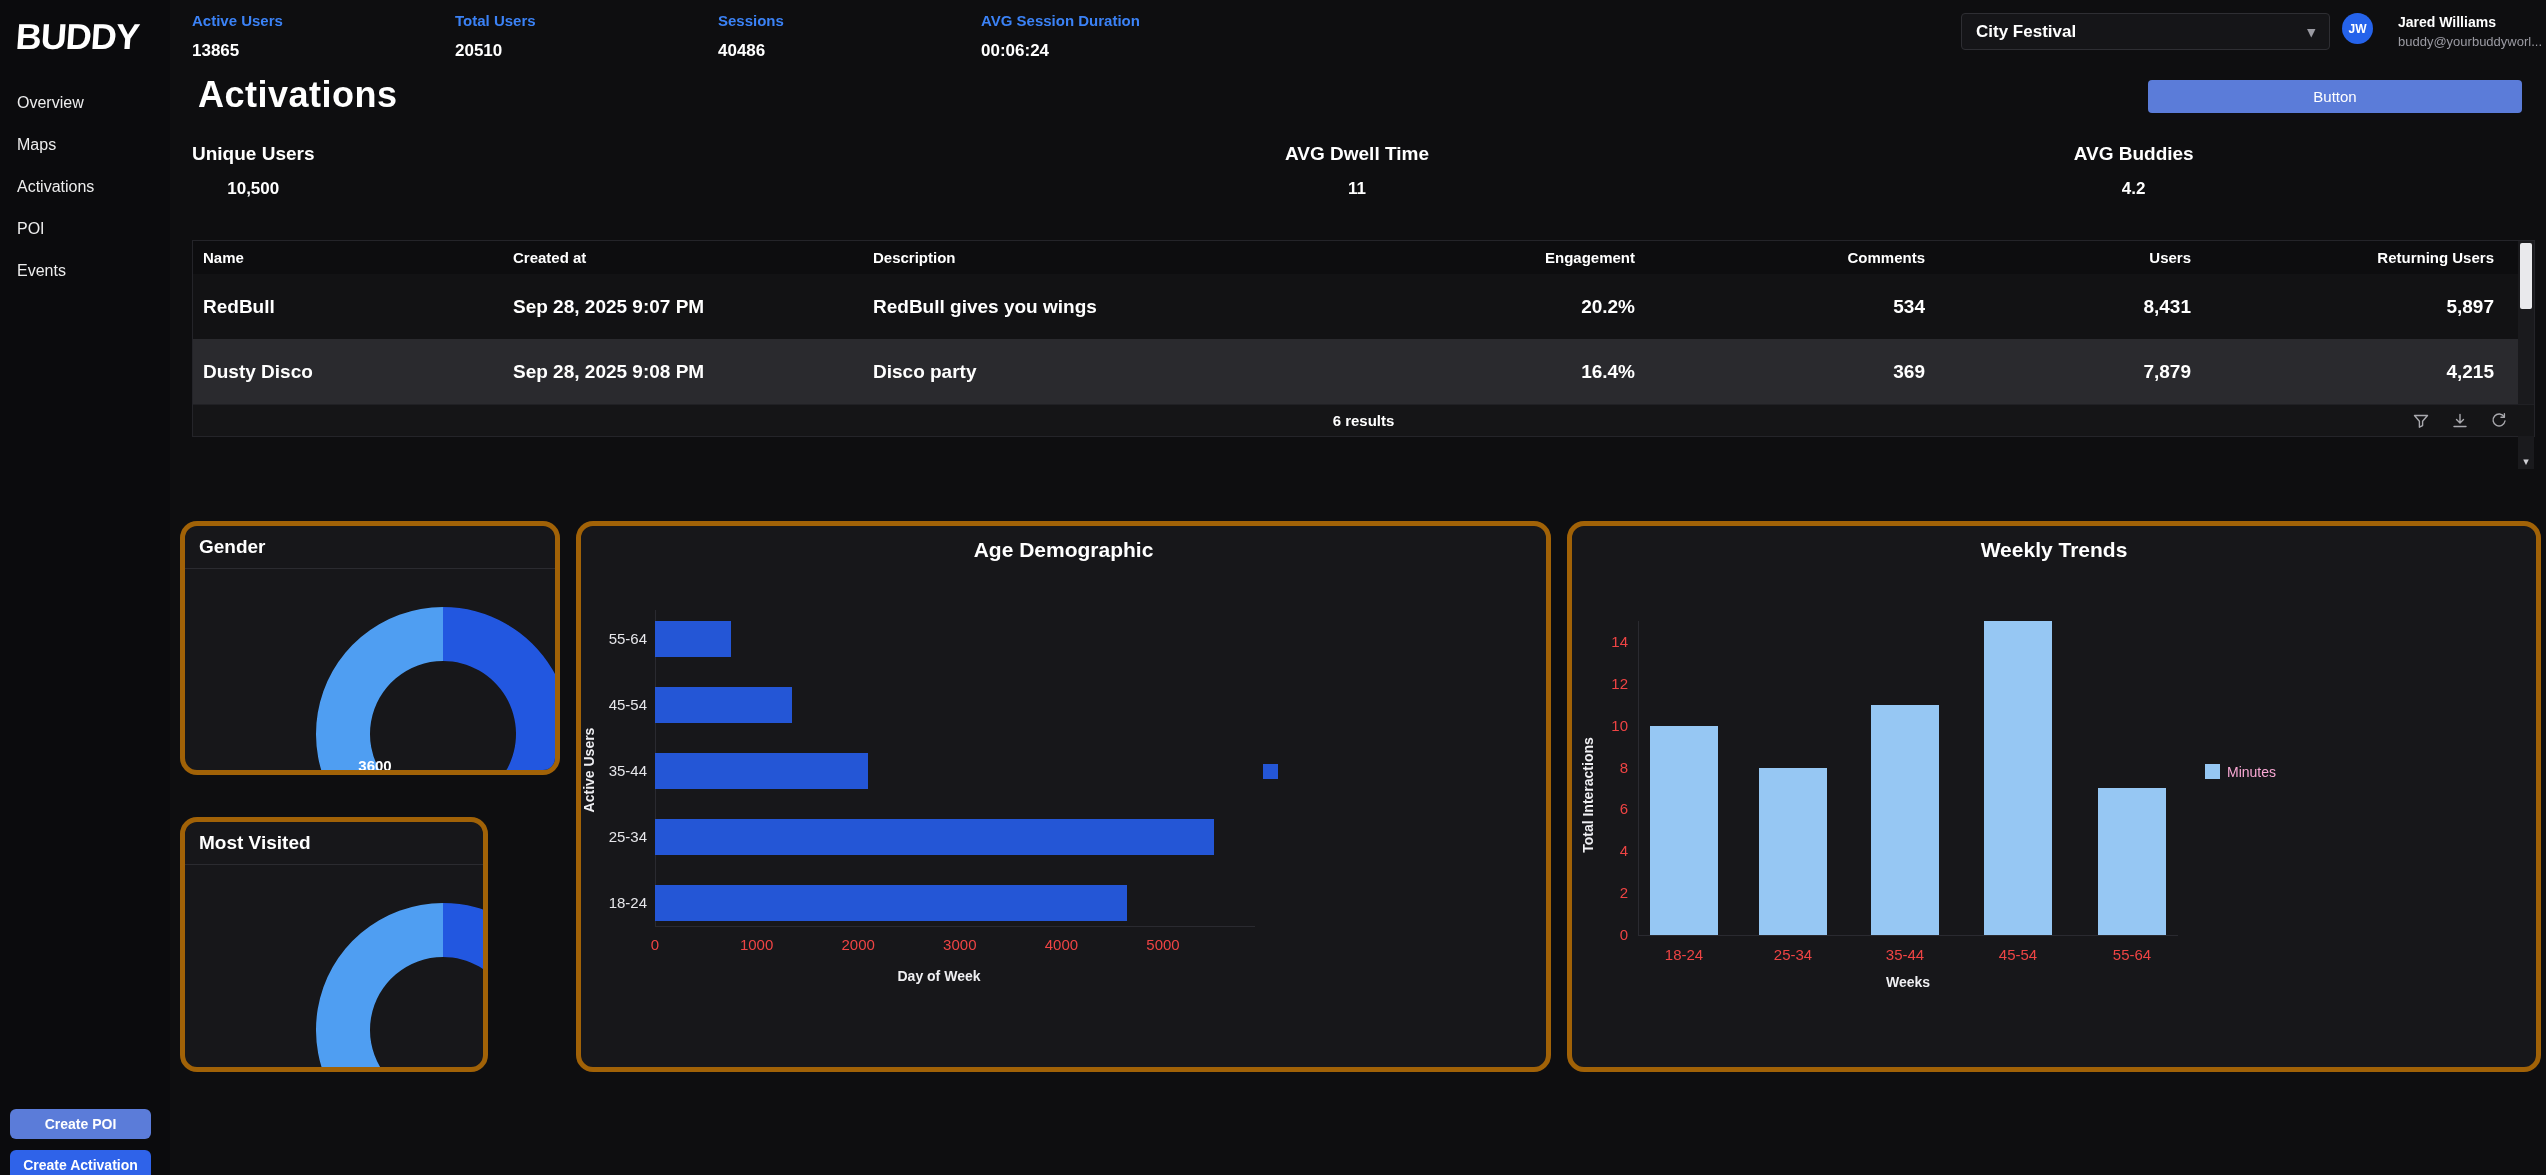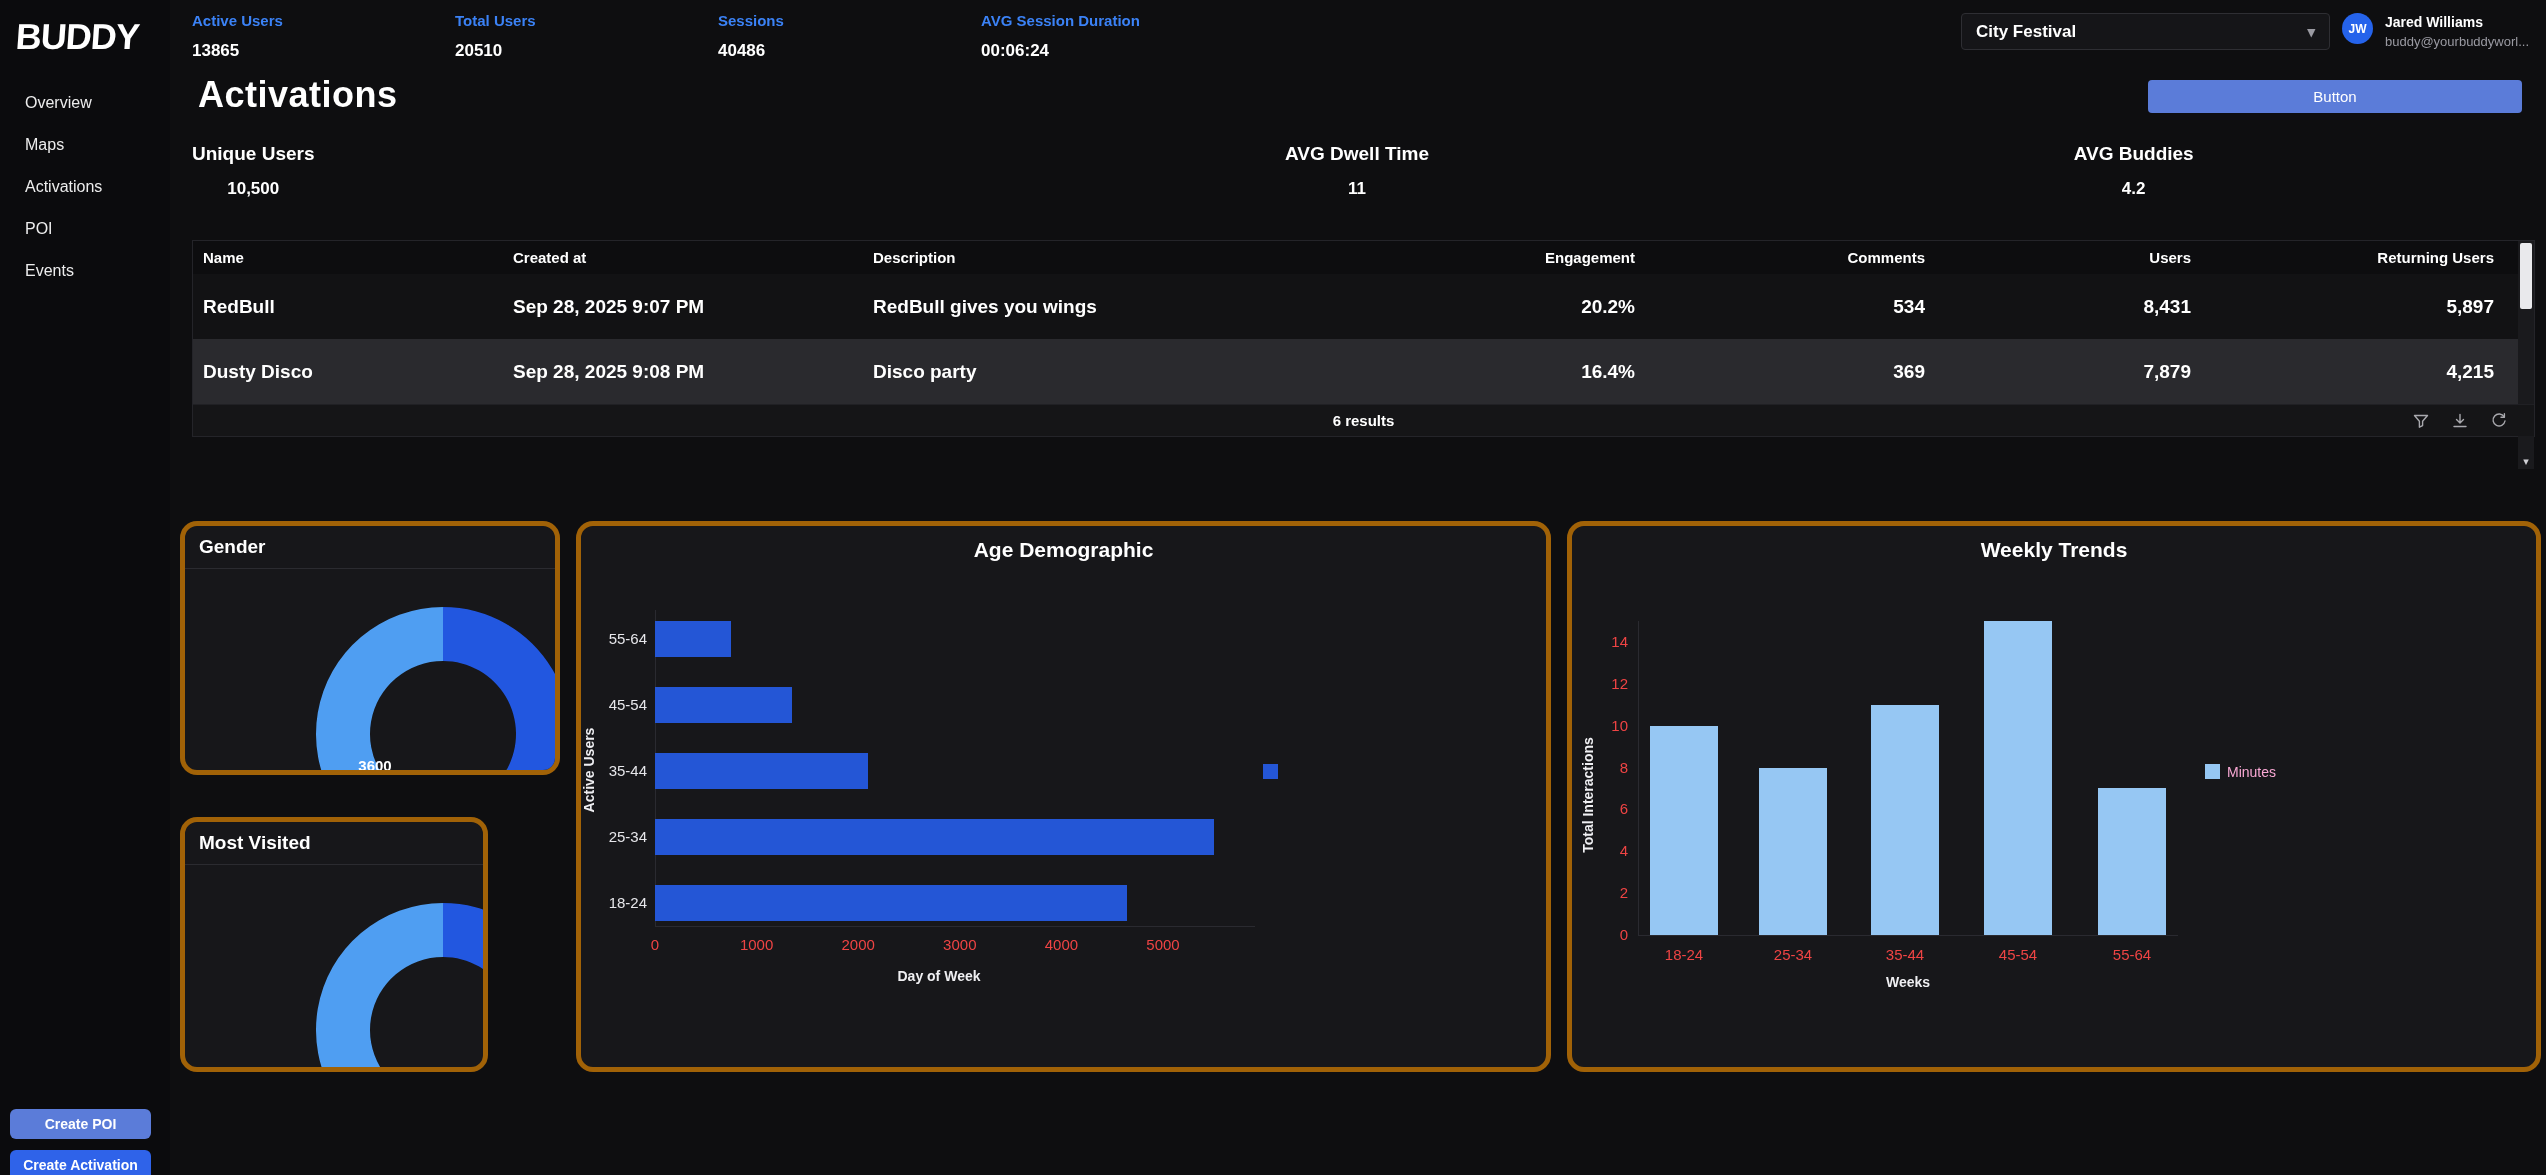--- a/index.html
+++ b/index.html
@@ -3,34 +3,34 @@
 <meta charset="utf-8">
 <style>
   *{margin:0;padding:0;box-sizing:border-box}
   html,body{width:2546px;height:1175px}
   body{background:#0e0e10;color:#fff;font-family:"Liberation Sans",sans-serif;overflow:hidden;position:relative}
 
   
   .sidebar{position:absolute;left:0;top:0;width:170px;height:1175px;background:#0b0b0d}
   .logo{padding:16px 16px 10px;font-size:36px;font-weight:900;letter-spacing:-1px;transform:skewX(-4deg)}
   .nav{margin-top:14px}
-  .nav-item{padding:12px 25px;font-size:16px;color:#ededed;cursor:pointer}
+  .nav-item{padding:12px 17px;font-size:16px;color:#ededed;cursor:pointer}
   .side-btn{position:absolute;left:10px;width:141px;height:30px;border:none;border-radius:6px;color:#fff;font-family:inherit;font-size:14px;font-weight:700;cursor:pointer}
   .create-poi{top:1109px;background:#5b7cd9}
   .create-activation{top:1150px;background:#2f63e9}
 
   
   .header{position:absolute;left:170px;top:0;right:0;height:71px}
   .stats{position:absolute;left:22px;top:12px;display:flex}
   .stat{width:263px}
   .stat .s-label{color:#3b82f6;font-weight:700;font-size:15px;margin-bottom:12px}
   .stat .s-value{color:#fff;font-weight:700;font-size:17px}
   .event-select{position:absolute;right:216px;top:13px;width:369px;height:37px;background:#151518;border:1px solid #2e2e33;border-radius:4px;display:flex;align-items:center;justify-content:space-between;padding:0 14px;font-weight:700;font-size:17px;cursor:pointer}
   .chev{color:#9a9aa2;font-size:15px}
-  .user{position:absolute;right:6px;top:13px;display:flex;gap:12px;cursor:pointer;width:198px}
+  .user{position:absolute;right:6px;top:13px;display:flex;gap:25px;cursor:pointer;width:198px}
   .avatar{width:31px;height:31px;border-radius:50%;background:#2563eb;color:#fff;font-size:12px;font-weight:700;display:flex;align-items:center;justify-content:center;flex:0 0 auto}
   .user-name{font-size:14px;font-weight:700;margin-top:1px}
   .user-email{font-size:13px;color:#9a9aa2;margin-top:4px;max-width:155px;overflow:hidden;text-overflow:ellipsis;white-space:nowrap}
 
   
   .page-title{position:absolute;left:198px;top:74px;font-size:36px;font-weight:800;letter-spacing:.5px}
   .action-button{position:absolute;right:24px;top:80px;width:374px;height:33px;background:#5b7cd9;border:none;border-radius:4px;color:#fff;font-family:inherit;font-size:15px;cursor:pointer}
 
   
   .kpis{position:absolute;left:192px;right:24px;top:143px;display:grid;grid-template-columns:1fr 1fr 1fr}

